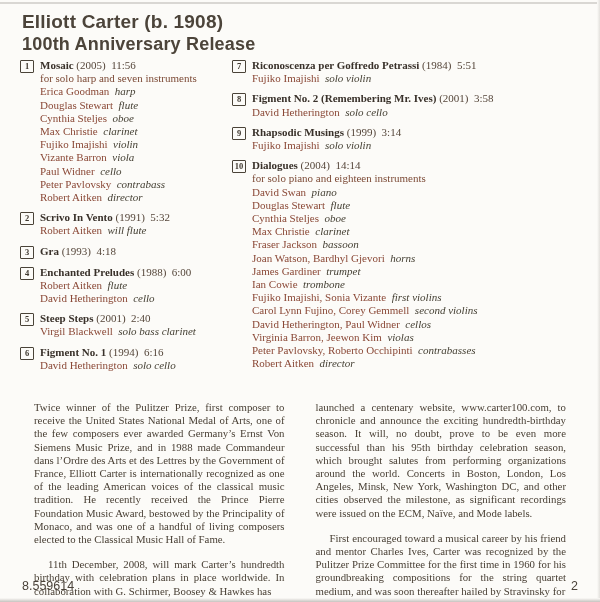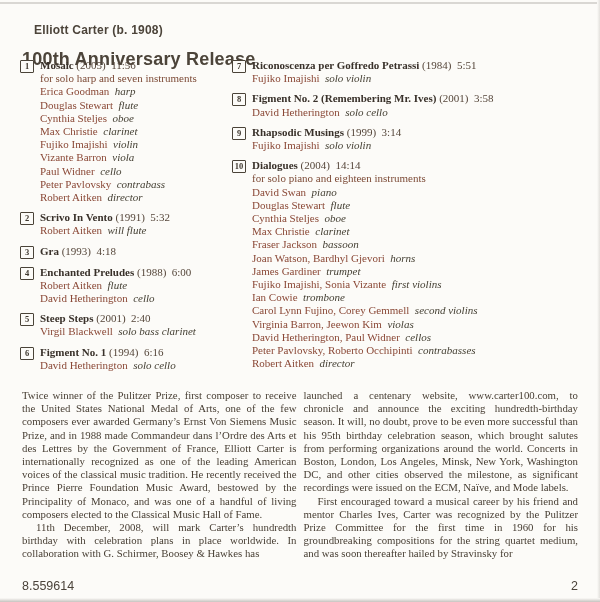--- a/index.html
+++ b/index.html
@@ -6,21 +6,21 @@
   .page{
     position:relative;width:600px;height:602px;background:#fcfbf8;
     overflow:hidden;font-family:"Liberation Serif",serif;
   }
   .scan-edge{position:absolute;left:0;right:0;}
   .scan-edge.top{top:2px;height:2px;background:#d9d7d3;}
   .scan-edge.bottom{bottom:0;height:4px;background:linear-gradient(#fcfbf8,#c6c3bf);}
   .scan-edge.right{left:auto;top:0;bottom:0;right:0;width:3px;background:linear-gradient(to right,#fcfbf8,#e3e1dd);}
 
   header{position:absolute;top:11px;left:22px;font-family:"Liberation Sans",sans-serif;color:#4c443a;}
-  header h1{margin:12px;font-size:12px;font-weight:bold;letter-spacing:.2px;}
+  header h1{margin:0;font-size:19px;font-weight:bold;letter-spacing:.2px;}
   header h2{margin:1px 0 0;font-size:18px;font-weight:bold;letter-spacing:.2px;}
 
   .tracklist{position:absolute;top:59px;left:20px;right:8px;display:flex;}
   .tcol.left{flex:none;width:212px;}
   .tcol.right{flex:1;}
   .track{display:flex;margin-bottom:7px;font-size:11px;line-height:13.2px;color:#4a4036;}
   .tnum{
     flex:none;min-width:10px;height:11px;padding:0 1px;margin:1px 6px 0 0;
     border:1px solid #4a4338;border-radius:1px;text-align:center;
     font-size:8.5px;line-height:11px;font-weight:bold;color:#3e372e;background:#fcfbf8;
@@ -30,21 +30,21 @@
   .tyear,.tdur{color:#55463a;}
   .tnote{color:#7c4a36;}
   .pname{color:#8a4836;}
   .pinst{font-style:italic;color:#454034;}
 
   .prose{
     position:absolute;top:389px;left:22px;right:22px;display:flex;gap:7px;
     text-align:justify;font-size:10.8px;line-height:13.2px;color:#473e33;
   }
   .pcol{flex:1;min-width:0;}
-  .prose p{margin:0;}
+  .prose p{margin:12px;}
   .prose p.indent{text-indent:14px;}
 
   footer{
     position:absolute;left:22px;right:22px;bottom:9px;display:flex;justify-content:space-between;
     font-family:"Liberation Sans",sans-serif;font-weight:normal;font-size:12.5px;color:#4b433a;
   }
 </style>
 </head>
 <body>
 
@@ -138,25 +138,25 @@
           <div class="tbody">
             <div class="thead"><span class="ttitle">Dialogues</span> <span class="tyear">(2004)</span><span class="tdur"> 14:14</span></div>
             <div class="tnote">for solo piano and eighteen instruments</div>
             <div class="perf"><span class="pname">David Swan</span> <i class="pinst">piano</i></div>
             <div class="perf"><span class="pname">Douglas Stewart</span> <i class="pinst">flute</i></div>
             <div class="perf"><span class="pname">Cynthia Steljes</span> <i class="pinst">oboe</i></div>
             <div class="perf"><span class="pname">Max Christie</span> <i class="pinst">clarinet</i></div>
             <div class="perf"><span class="pname">Fraser Jackson</span> <i class="pinst">bassoon</i></div>
             <div class="perf"><span class="pname">Joan Watson, Bardhyl Gjevori</span> <i class="pinst">horns</i></div>
             <div class="perf"><span class="pname">James Gardiner</span> <i class="pinst">trumpet</i></div>
+            <div class="perf"><span class="pname">Ian Cowie</span> <i class="pinst">trombone</i></div>
             <div class="perf"><span class="pname">Fujiko Imajishi, Sonia Vizante</span> <i class="pinst">first violins</i></div>
-            <div class="perf"><span class="pname">Ian Cowie</span> <i class="pinst">trombone</i></div>
             <div class="perf"><span class="pname">Carol Lynn Fujino, Corey Gemmell</span> <i class="pinst">second violins</i></div>
+            <div class="perf"><span class="pname">David Hetherington, Paul Widner</span> <i class="pinst">cellos</i></div>
             <div class="perf"><span class="pname">Virginia Barron, Jeewon Kim</span> <i class="pinst">violas</i></div>
-            <div class="perf"><span class="pname">David Hetherington, Paul Widner</span> <i class="pinst">cellos</i></div>
             <div class="perf"><span class="pname">Peter Pavlovsky, Roberto Occhipinti</span> <i class="pinst">contrabasses</i></div>
             <div class="perf"><span class="pname">Robert Aitken</span> <i class="pinst">director</i></div>
           </div>
         </div>
       </div>
   </section>
 
   <section class="prose">
     <div class="pcol" id="prose-left">
         <p class="prose-para">Twice winner of the Pulitzer Prize, first composer to receive the United States National Medal of Arts, one of the few composers ever awarded Germany’s Ernst Von Siemens Music Prize, and in 1988 made Commandeur dans l’Ordre des Arts et des Lettres by the Government of France, Elliott Carter is internationally recognized as one of the leading American voices of the classical music tradition. He recently received the Prince Pierre Foundation Music Award, bestowed by the Principality of Monaco, and was one of a handful of living composers elected to the Classical Music Hall of Fame.</p>

